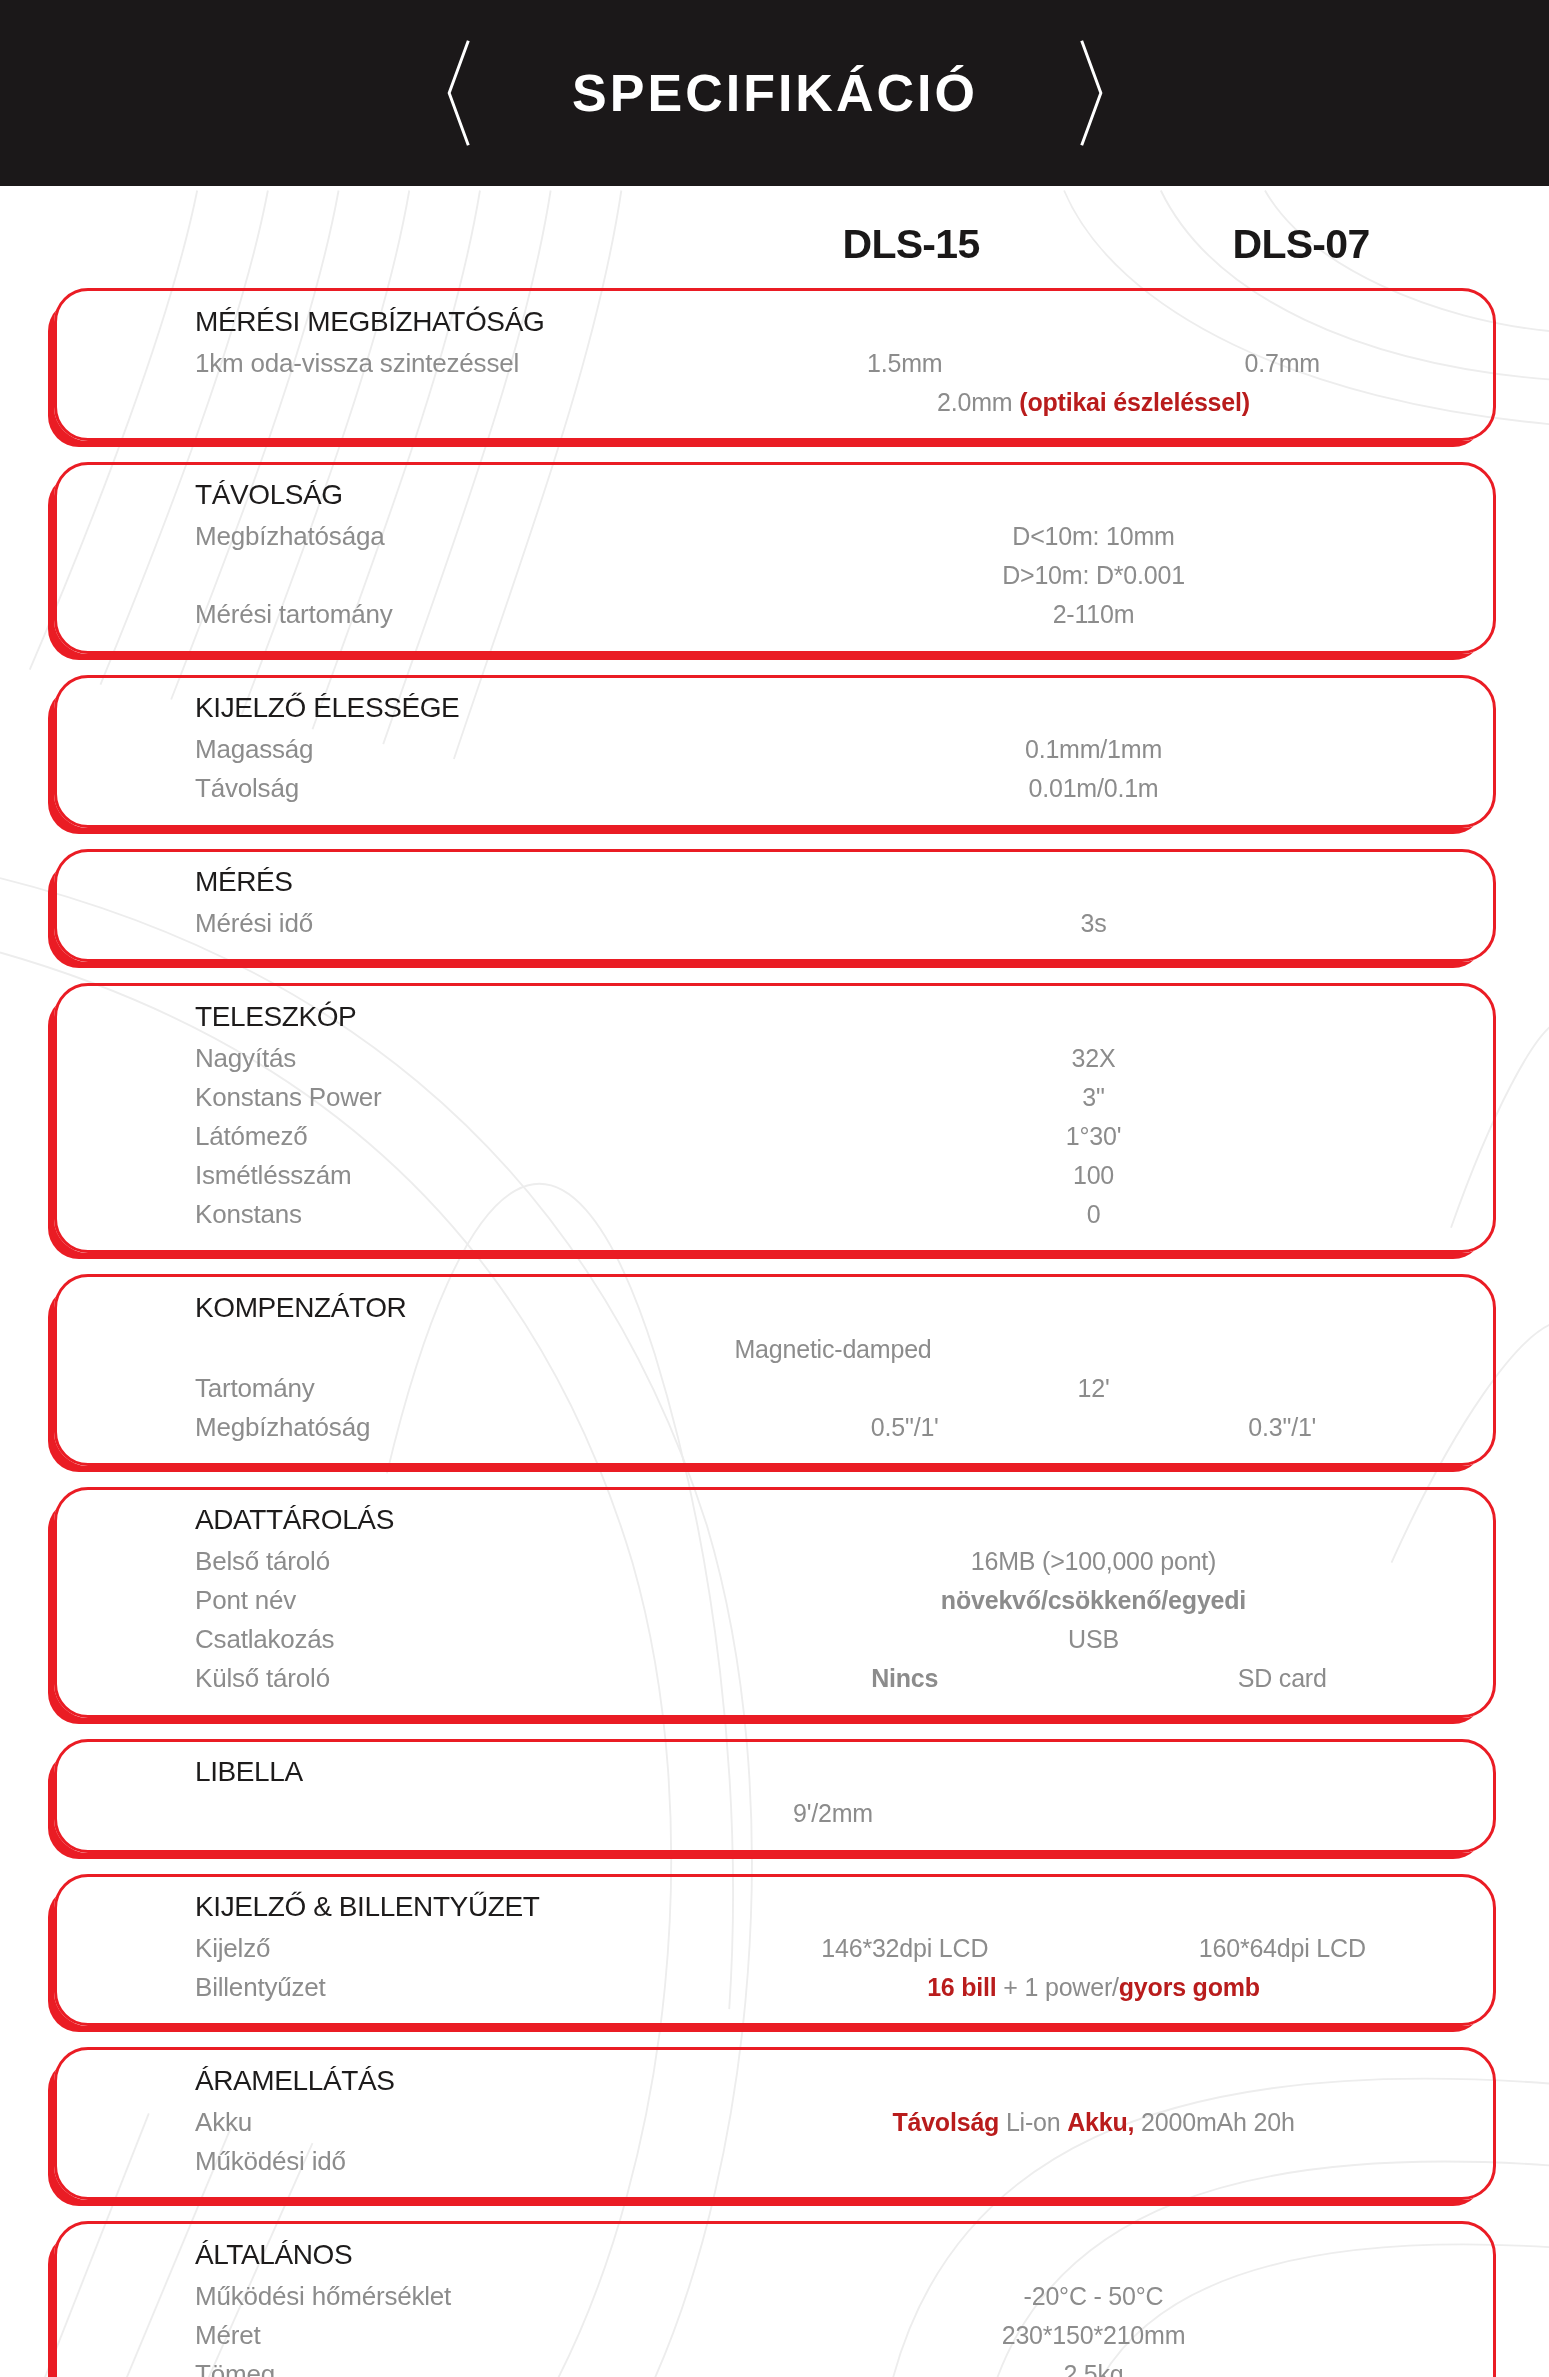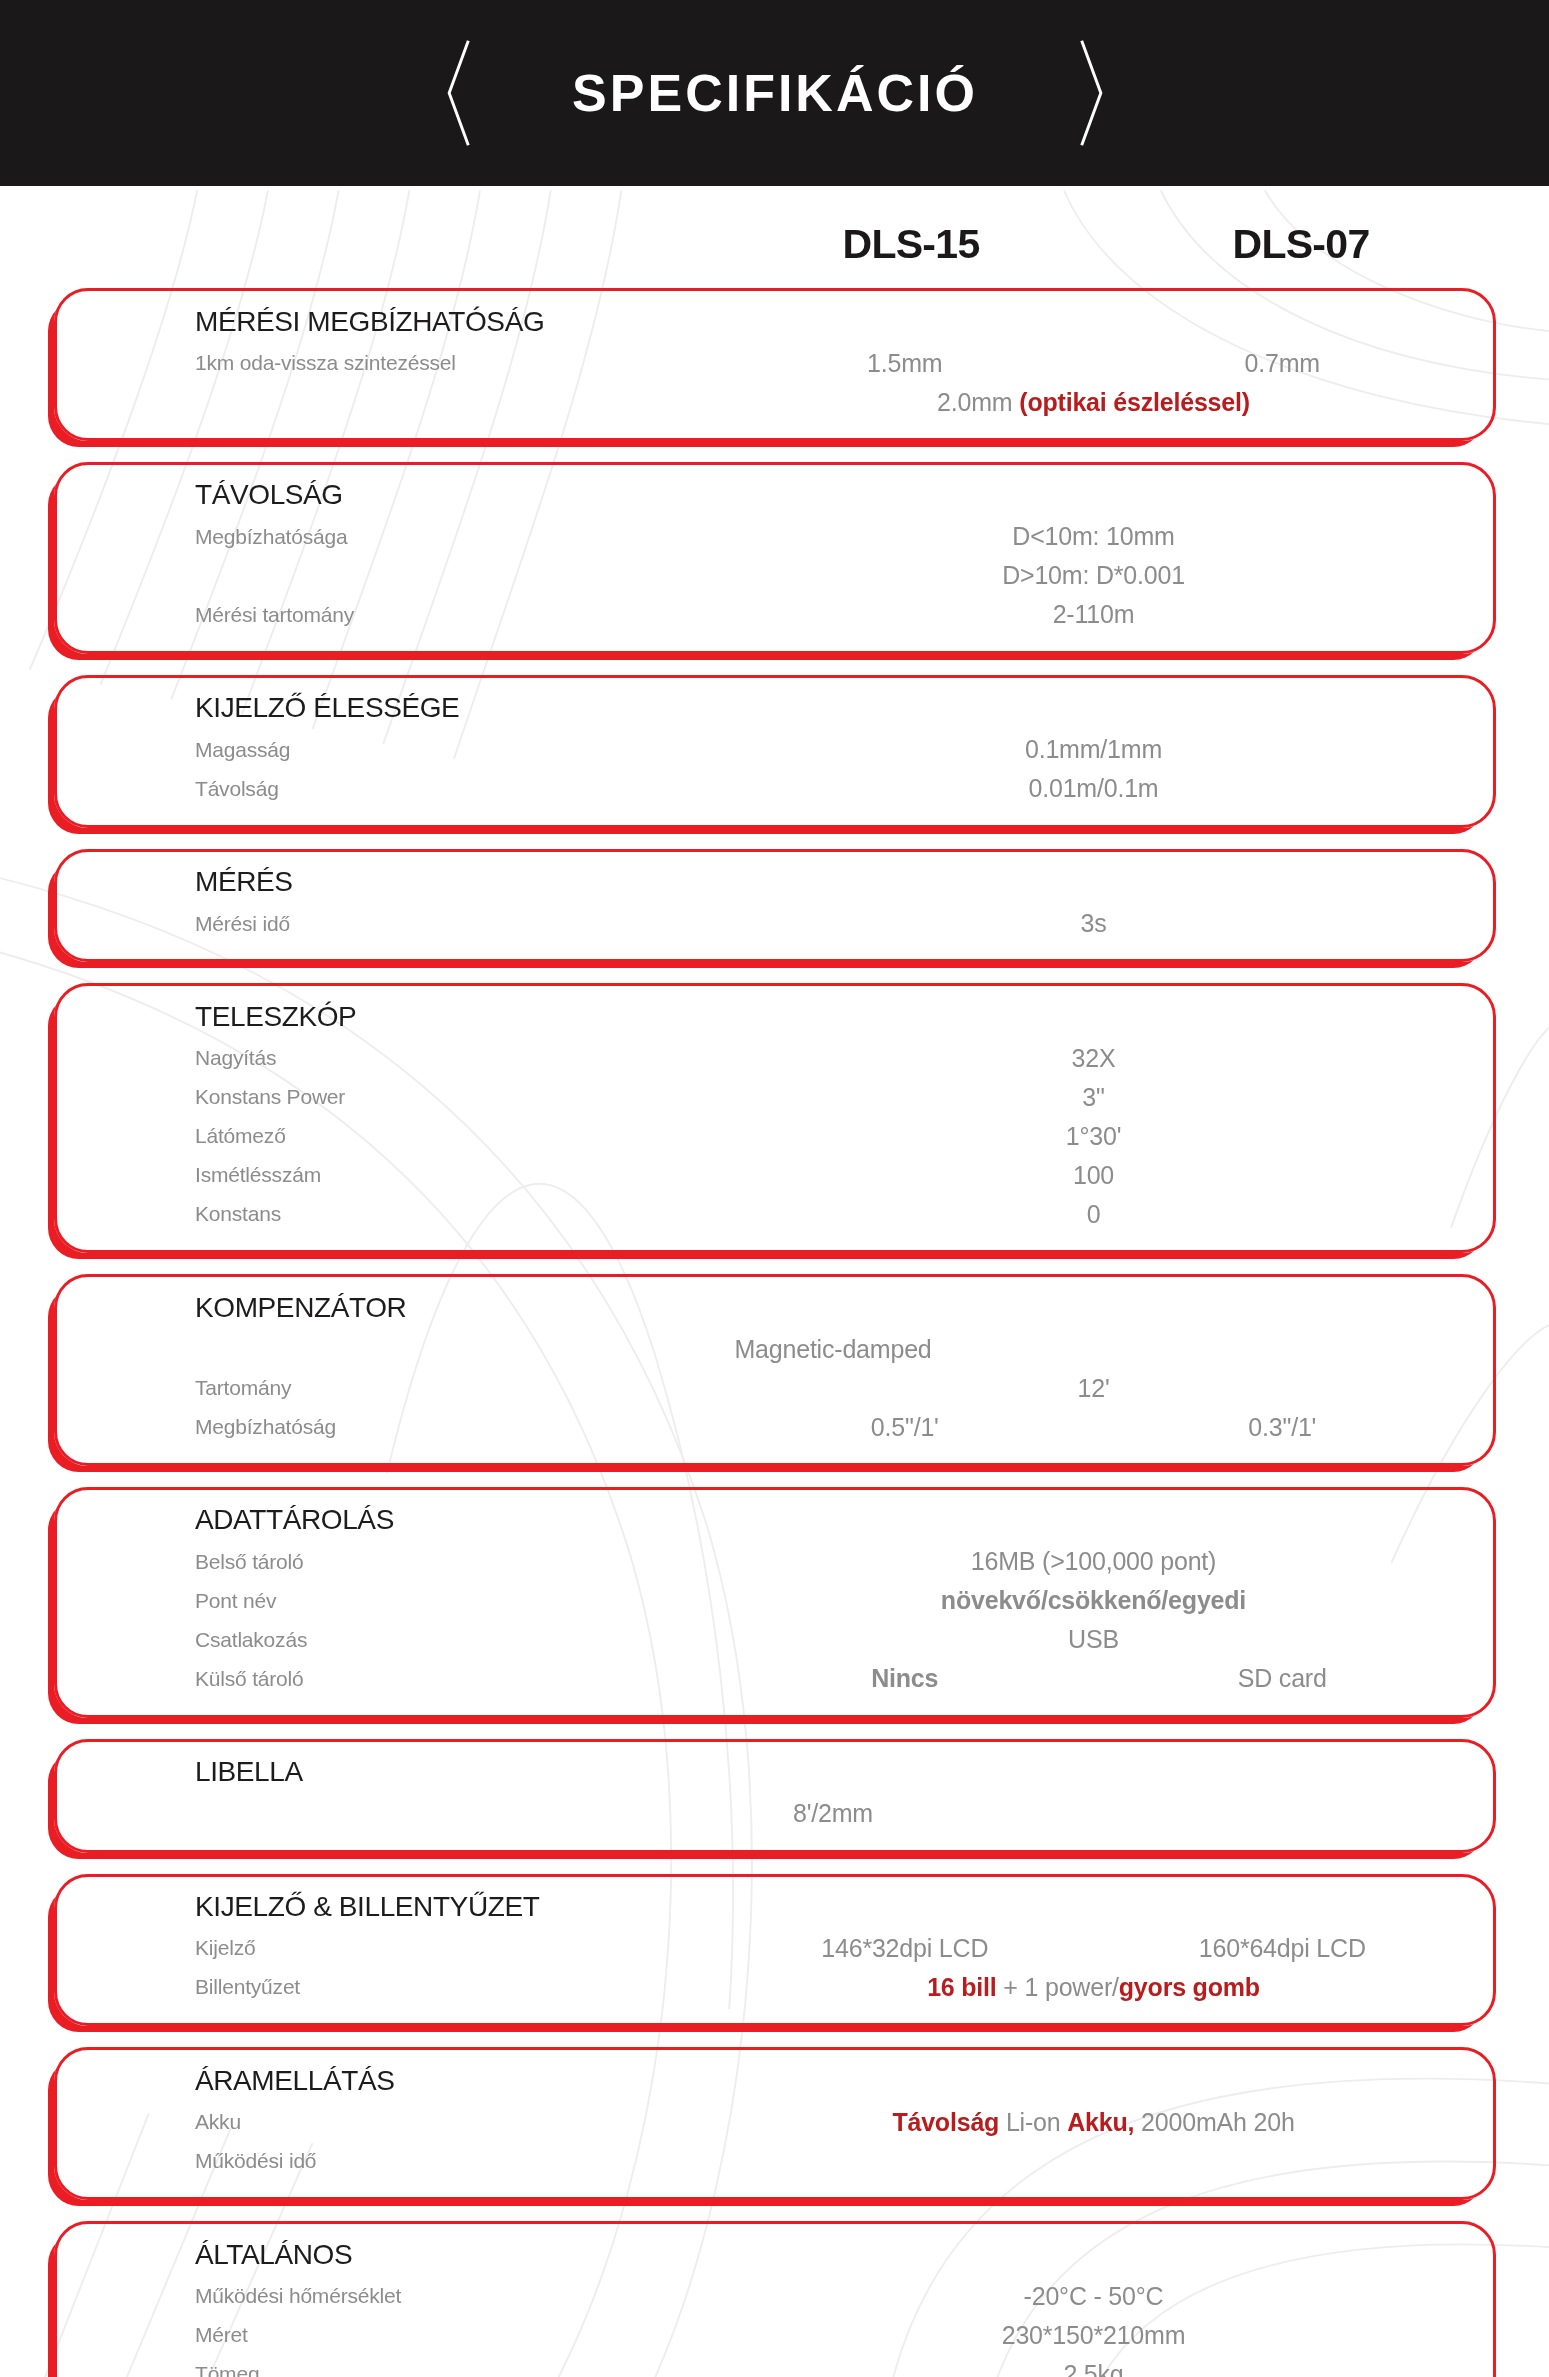--- a/index.html
+++ b/index.html
@@ -29,21 +29,21 @@
     border:3.7px solid var(--red);
     border-radius:34px;
     box-shadow:-9px 9px 0 -3px var(--red);
     padding:13.4px 22px 16.4px 138px;
   }
   .sec-title{
     margin:0 0 6px 0;
     font-size:28px;line-height:33px;font-weight:400;color:#1d1b1b;letter-spacing:-0.4px;
   }
   .row{display:flex;align-items:center;min-height:39px;}
-  .label{width:521px;font-size:21px;color:var(--gray);letter-spacing:-0.2px;}
+  .label{width:521px;font-size:26px;color:var(--gray);letter-spacing:-0.2px;}
   .vals{flex:1;display:flex;}
   .vals.single{justify-content:center;}
   .vals .cell{font-size:25px;color:var(--gray);text-align:center;letter-spacing:-0.2px;}
   .vals.dual .cell{width:50%;}
   .b{font-weight:700;color:#b91c1c;}
 </style>
 </head>
 <body>
 <div class="page">
 
@@ -237,21 +237,21 @@
           <div class="cell b">Nincs</div>
           <div class="cell">SD card</div>
         </div>
       </div>
     </section>
 
     <section class="box">
       <h2 class="sec-title">LIBELLA</h2>
       <div class="row">
         <div class="vals single">
-            <div class="cell">8'/2mm</div>
+            <div class="cell">9'/2mm</div>
           </div>
       </div>
     </section>
 
     <section class="box">
       <h2 class="sec-title">KIJELZŐ &amp; BILLENTYŰZET</h2>
       <div class="row">
         <div class="label">Kijelző</div>
         <div class="vals dual">
           <div class="cell">146*32dpi LCD</div>

